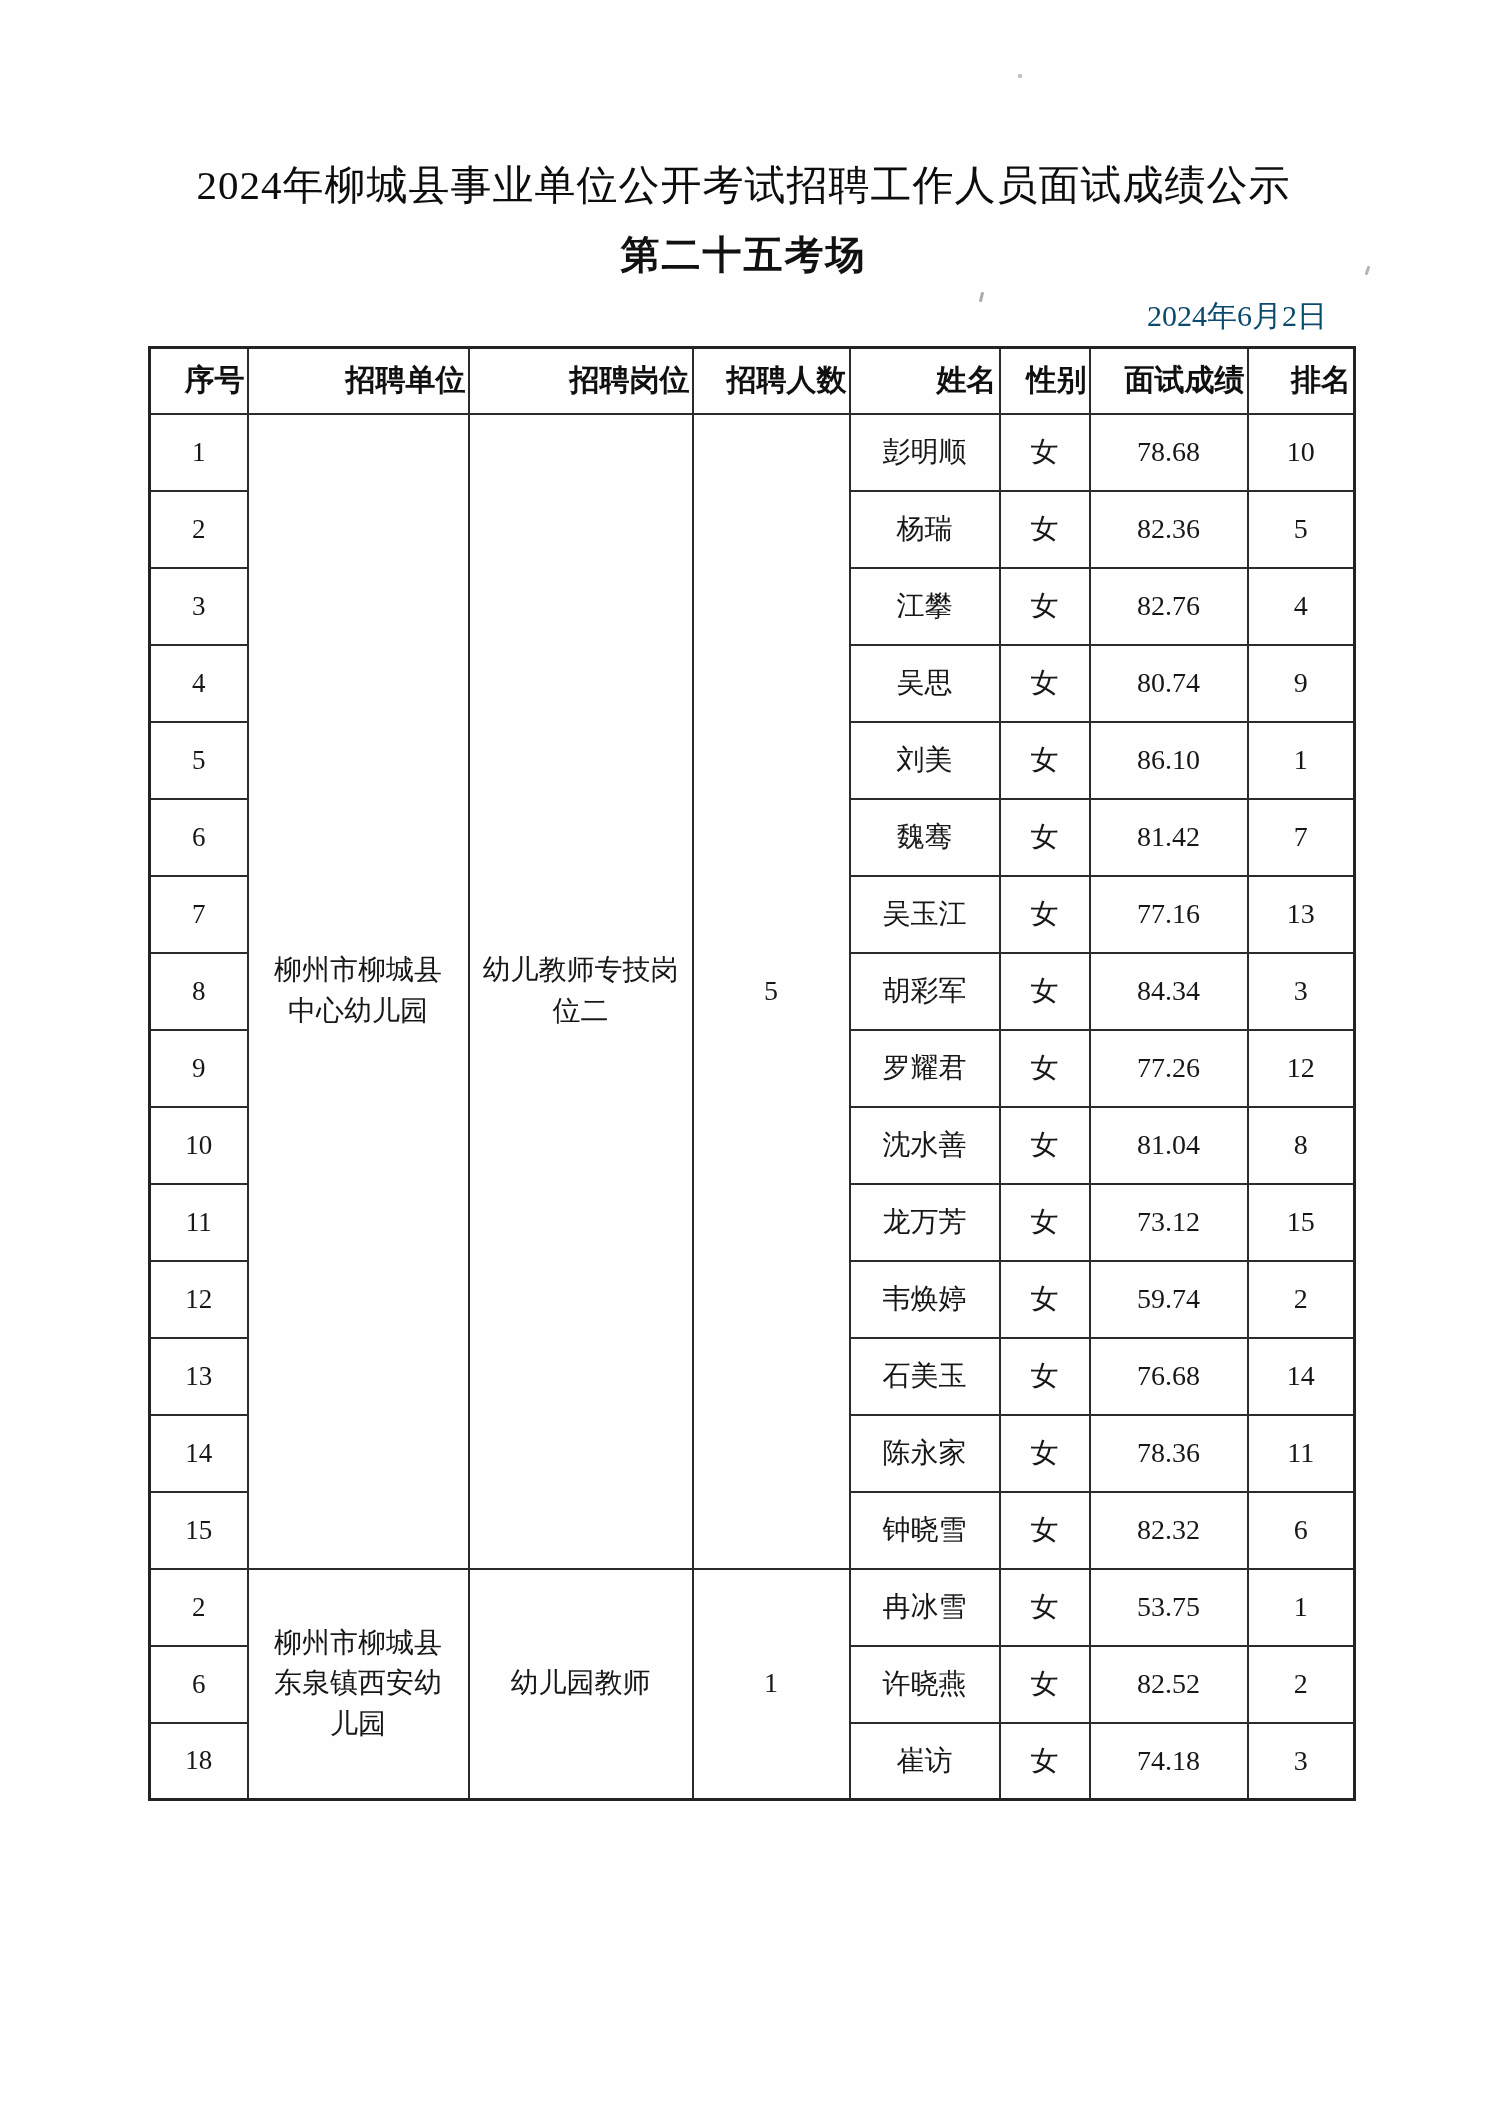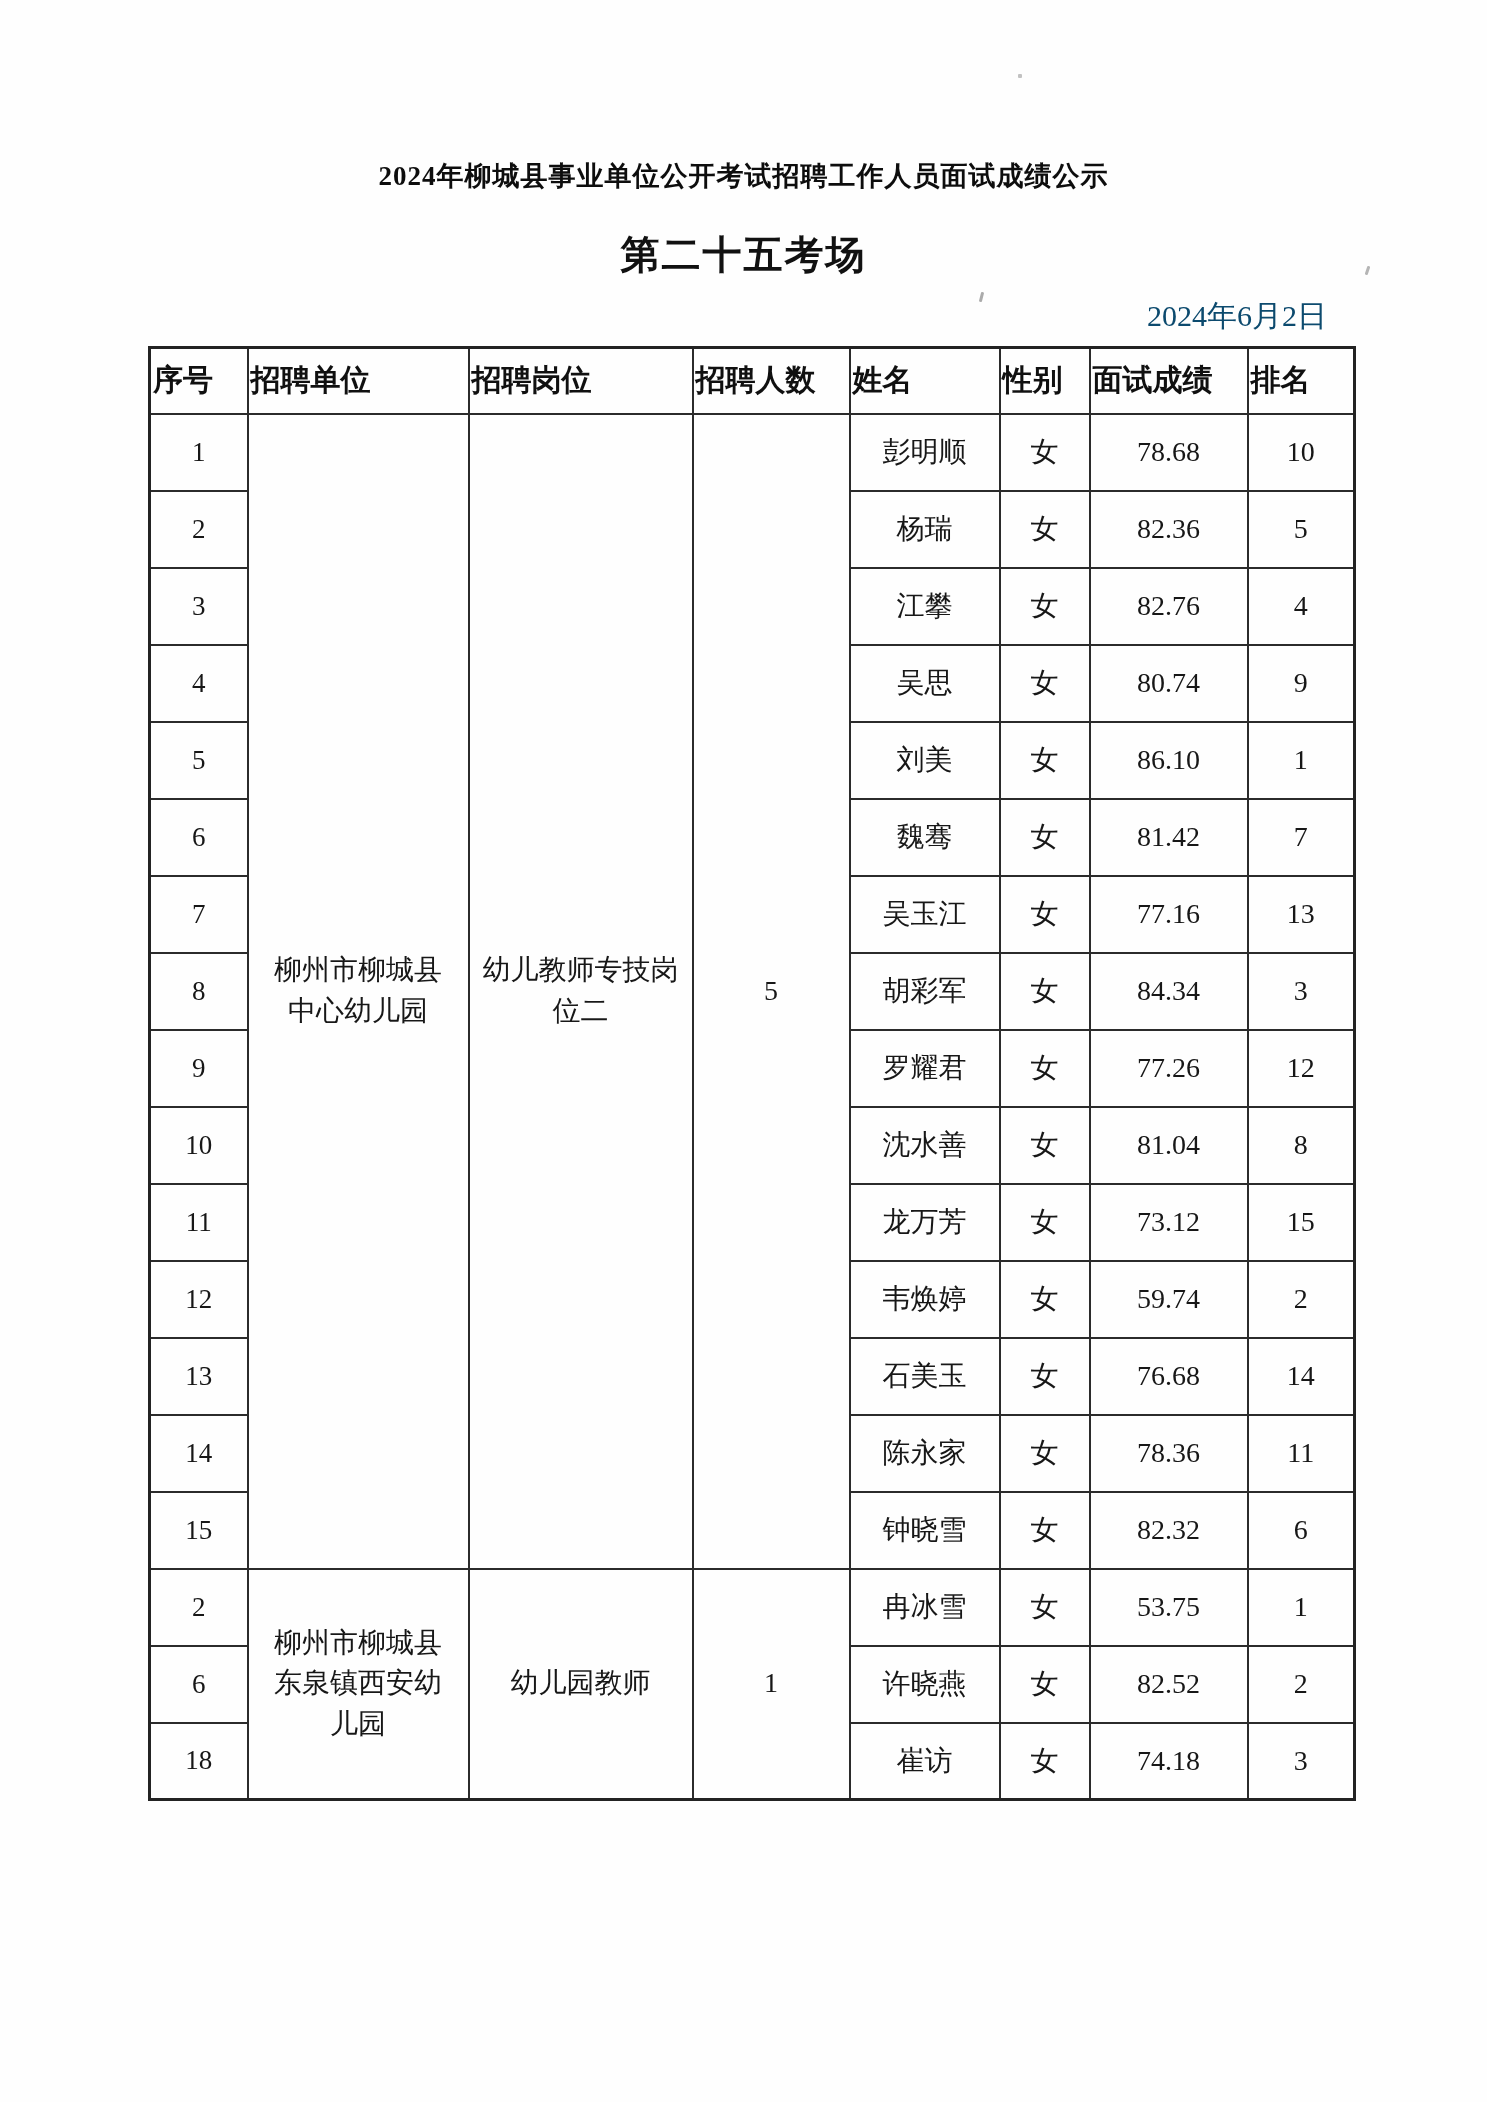--- a/index.html
+++ b/index.html
@@ -13,22 +13,22 @@
     color: #161616;
     overflow: hidden;
   }
   .doc-title {
     position: absolute;
     top: 158px;
     left: 0;
     width: 100%;
     margin: 0;
     text-align: center;
-    font-size: 27px;
-    font-weight: 700;
+    font-size: 41px;
+    font-weight: 400;
     letter-spacing: 1px;
     color: #0d0d0d;
   }
   .doc-subtitle {
     position: absolute;
     top: 228px;
     left: 0;
     width: 100%;
     margin: 0;
     text-align: center;
@@ -52,21 +52,21 @@
     border-collapse: collapse;
     table-layout: fixed;
     border: 3px solid #232323;
   }
   .score-table th {
     height: 66px;
     box-sizing: border-box;
     border: 2px solid #2b2b2b;
     font-size: 30px;
     font-weight: 700;
-    text-align: left;
+    text-align: right;
     vertical-align: middle;
     padding: 0 2px;
     color: #101010;
     background: #fefefe;
   }
   .score-table td {
     height: 77px;
     box-sizing: border-box;
     border: 2px solid #2b2b2b;
     font-size: 28px;

